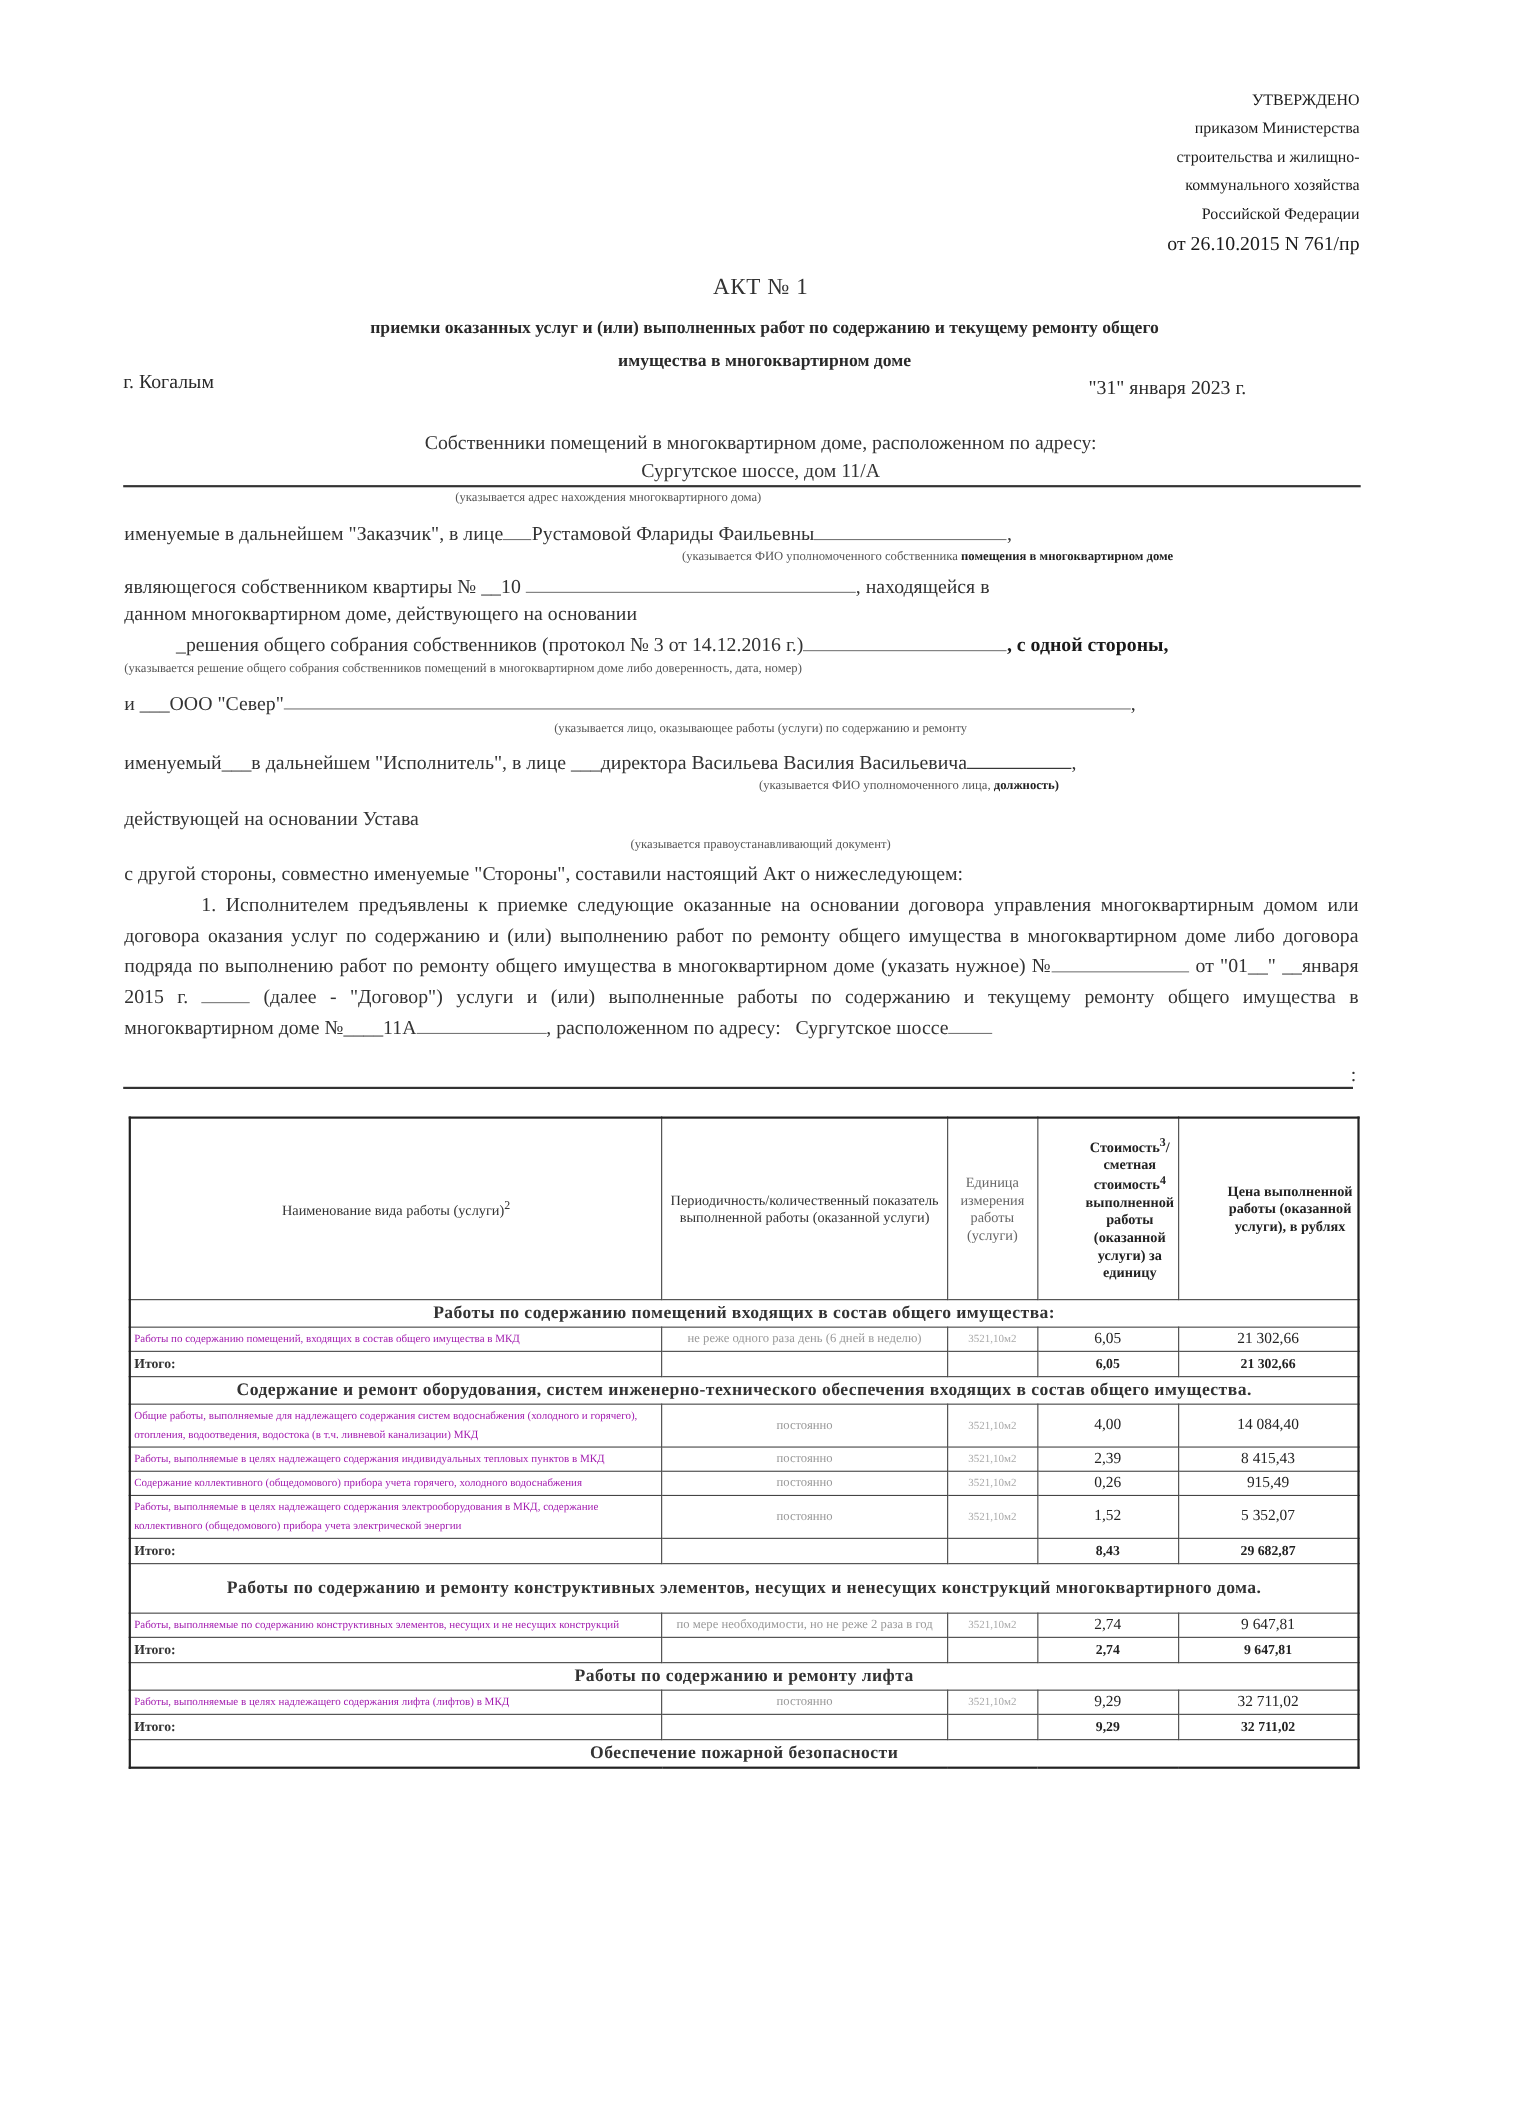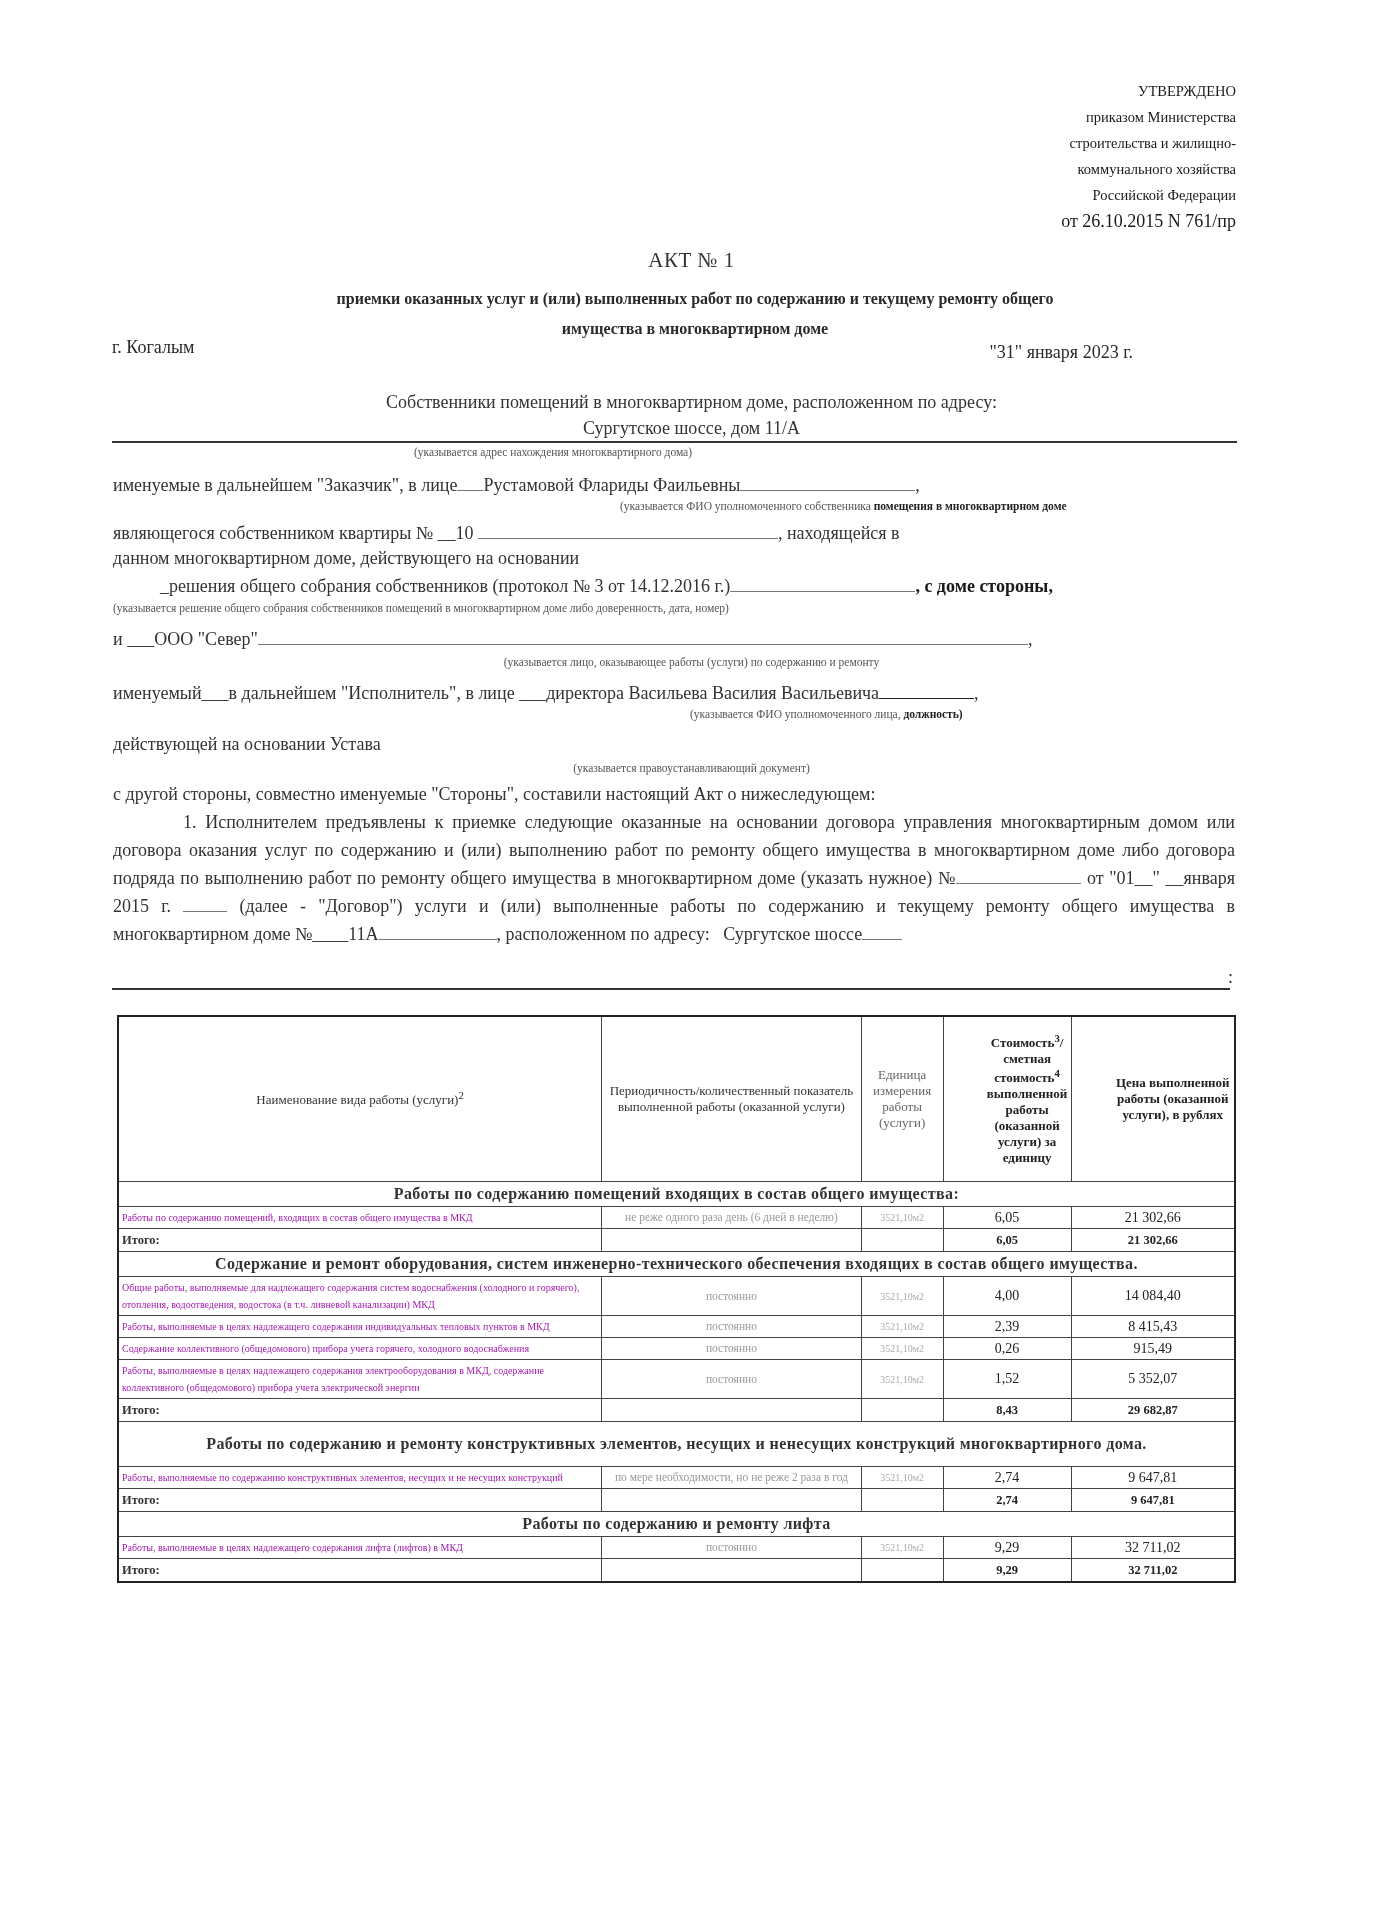--- a/index.html
+++ b/index.html
@@ -67,21 +67,21 @@
 </div>
 <div class="abs note" style="left:620px;top:500px;">
   <span>(указывается ФИО уполномоченного собственника</span> <b>помещения в многоквартирном доме</b>
 </div>
 
 <div class="abs line-text" style="left:113px;top:522px;">
   <span>являющегося собственником квартиры №</span> __<span>10</span> <span class="u" style="width:300px;"></span><span>, находящейся в</span>
 </div>
 <div class="abs line-text" style="left:113px;top:548px;">данном многоквартирном доме, действующего на основании</div>
 <div class="abs line-text" style="left:160px;top:575px;">
-  _<span>решения общего собрания собственников (протокол № 3 от 14.12.2016 г.)</span><span class="u" style="width:185px;"></span><b style="color:#1a1a1a;">, с доме стороны,</b>
+  _<span>решения общего собрания собственников (протокол № 3 от 14.12.2016 г.)</span><span class="u" style="width:185px;"></span><b style="color:#1a1a1a;">, с одной стороны,</b>
 </div>
 <div class="abs note" style="left:113px;top:602px;">(указывается решение общего собрания собственников помещений в многоквартирном доме либо доверенность, дата, номер)</div>
 
 <div class="abs line-text" style="left:113px;top:628px;">
   <span>и</span> ___<span>ООО "Север"</span><span class="u" style="width:770px;"></span>,
 </div>
 <div class="abs note" style="left:0;width:1383px;text-align:center;top:656px;">(указывается лицо, оказывающее работы (услуги) по содержанию и ремонту</div>
 
 <div class="abs line-text" style="left:113px;top:682px;">
   <span>именуемый</span>___<span>в дальнейшем "Исполнитель", в лице</span> ___<span>директора Васильева Василия Васильевича</span><span class="u" style="width:95px;border-bottom-color:#222;"></span>,
@@ -201,14 +201,17 @@
         <td class="num">9,29</td>
         <td class="num">32 711,02</td>
       </tr>
       <tr class="total">
         <td class="name">Итого:</td>
         <td class="period"></td>
         <td class="unit"></td>
         <td class="num">9,29</td>
         <td class="num">32 711,02</td>
       </tr>
+      <tr class="sec">
+        <td colspan="5">Обеспечение пожарной безопасности</td>
+      </tr>
     </tbody>
 </table>
 
 </body></html>

